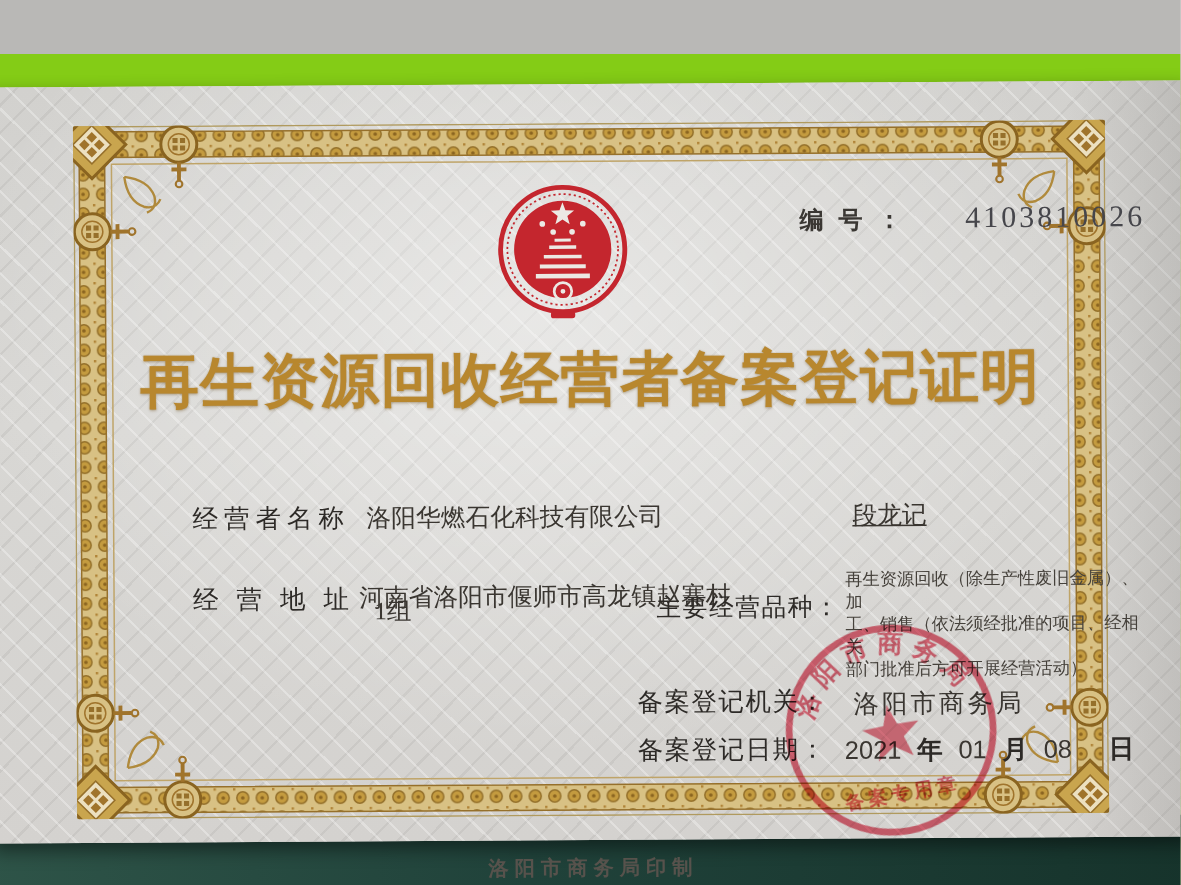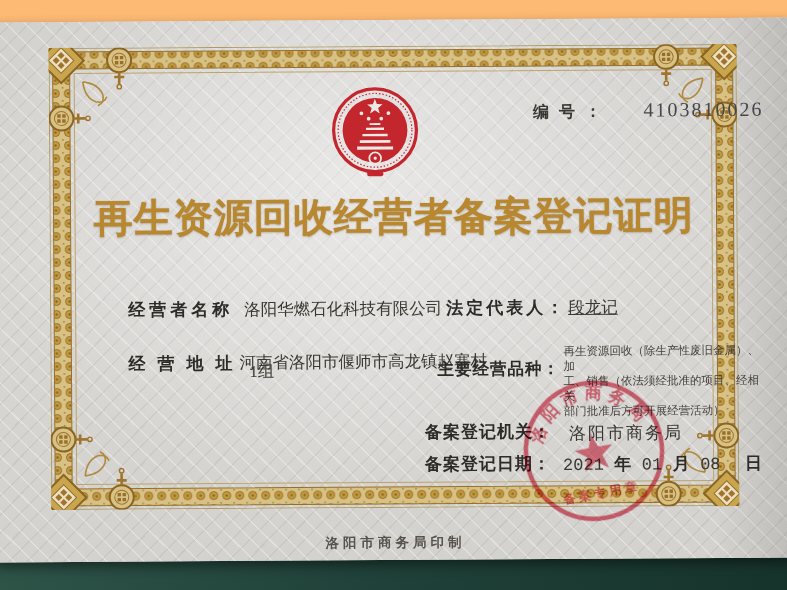--- a/index.html
+++ b/index.html
@@ -1,21 +1,21 @@
 <!DOCTYPE html>
 <html><head>
 <meta charset="utf-8">
 <style>
   html,body{margin:0;padding:0;}
   body{
     width:787px;height:590px;overflow:hidden;position:relative;
     background:#b9b8b6;
     font-family:"Liberation Sans","DejaVu Sans",sans-serif;
   }
-  .photo{position:absolute;inset:0;background:#fdba74;}
+  .photo{position:absolute;inset:0;background:#84cc16;margin-top:36px;}
   
   .table-surface{
     position:absolute;left:-12px;right:-12px;bottom:-16px;height:58px;
     background:linear-gradient(90deg,#2e5448,#20423a 45%,#16332b);
     transform:rotate(-0.7deg);
   }
   
   .paper{
     position:absolute;left:-6px;right:-6px;top:20px;bottom:30px;
     transform:rotate(-0.35deg);
@@ -35,33 +35,33 @@
   .serial-value{
     font-family:"Liberation Serif","DejaVu Serif",serif;
     font-size:20px;letter-spacing:2px;color:#46464b;margin-left:28px;
   }
   .cert-title{
     position:absolute;left:56px;width:688px;top:170px;text-align:center;
     font-size:39px;font-weight:900;letter-spacing:1px;color:#b8872e;
     text-shadow:0 0 1px rgba(146,100,22,.55),0 1px 2px rgba(92,62,10,.3);
     white-space:nowrap;
   }
-  .lbl{font-weight:bold;font-size:17px;color:#2d2a27;position:absolute;white-space:nowrap;}
+  .lbl{font-weight:normal;font-size:17px;color:#2d2a27;position:absolute;white-space:nowrap;}
   .val{
     font-family:"Liberation Serif","DejaVu Serif",serif;
     font-size:16.5px;color:#3a3631;position:absolute;white-space:nowrap;
   }
   .small-items{
     position:absolute;left:569px;top:325px;width:200px;
     font-family:"Liberation Serif","DejaVu Serif",serif;
     font-size:11.5px;line-height:15px;color:#45413b;
   }
   .date-line{position:absolute;left:568px;top:434px;white-space:nowrap;}
   .date-line .num{
-    font-family:Liberation Mono, monospace;
+    font-family:Liberation Sans, sans-serif;
     font-size:17px;color:#3a3631;
   }
   .date-line .unit{font-weight:bold;font-size:17px;color:#2d2a27;margin:0 6px;}
   .date-line .unit.day{margin-left:20px;}
   .seal{
     position:absolute;left:524px;top:357px;width:150px;height:150px;
     transform:rotate(-10deg);opacity:.88;mix-blend-mode:multiply;
     filter:blur(.3px);
   }
   .footer-line{
@@ -168,21 +168,20 @@
 
     <div class="serial-row">
       <span class="serial-label">编号：</span>
       <span class="serial-value">4103810026</span>
     </div>
 
     <div class="cert-title">再生资源回收经营者备案登记证明</div>
 
     <div class="lbl" style="left:134px;top:277px;letter-spacing:4px;">经营者名称</div>
     <div class="val" style="left:250px;top:278px;">洛阳华燃石化科技有限公司</div>
-    <div class="lbl" style="left:452px;top:277px;letter-spacing:3px;">法定代表人：</div>
     <div class="val" style="left:574px;top:278px;text-decoration:underline;">段龙记</div>
 
     <div class="lbl" style="left:134px;top:331px;letter-spacing:12px;">经营地址</div>
     <div class="val" style="left:245px;top:331px;">河南省洛阳市偃师市高龙镇赵寨村</div>
     <div class="val" style="left:255px;top:340px;text-align:center;">1组</div>
 
     <div class="lbl" style="left:443px;top:339px;font-size:16.5px;letter-spacing:1px;">主要经营品种：</div>
     <div class="small-items">
       <div>再生资源回收（除生产性废旧金属）、加</div>
       <div>工、销售（依法须经批准的项目、经相关</div>

